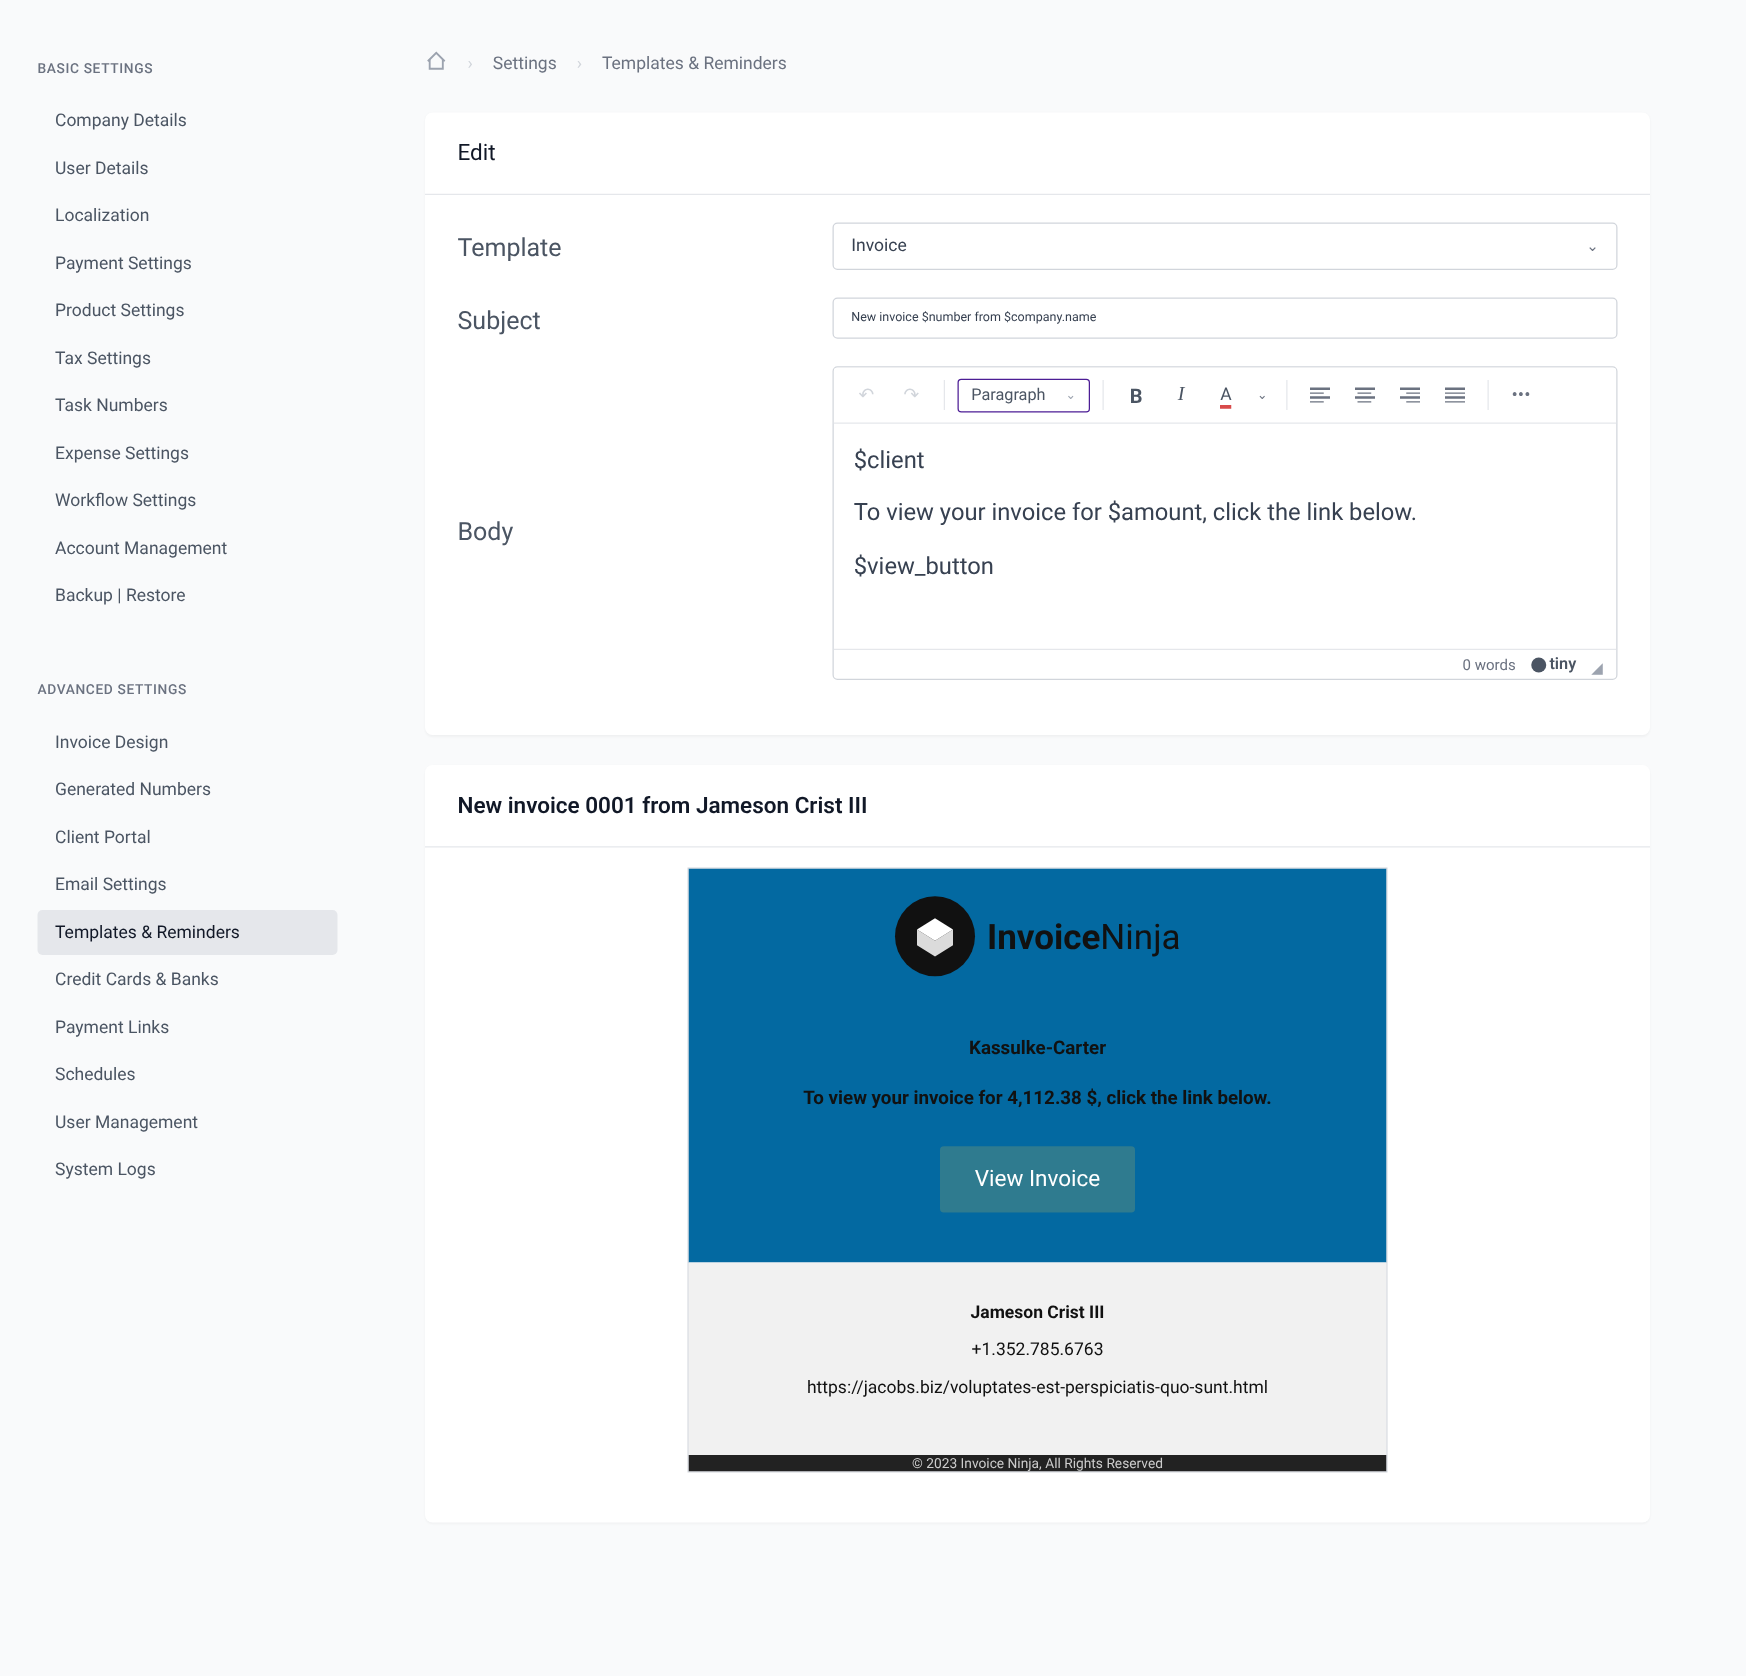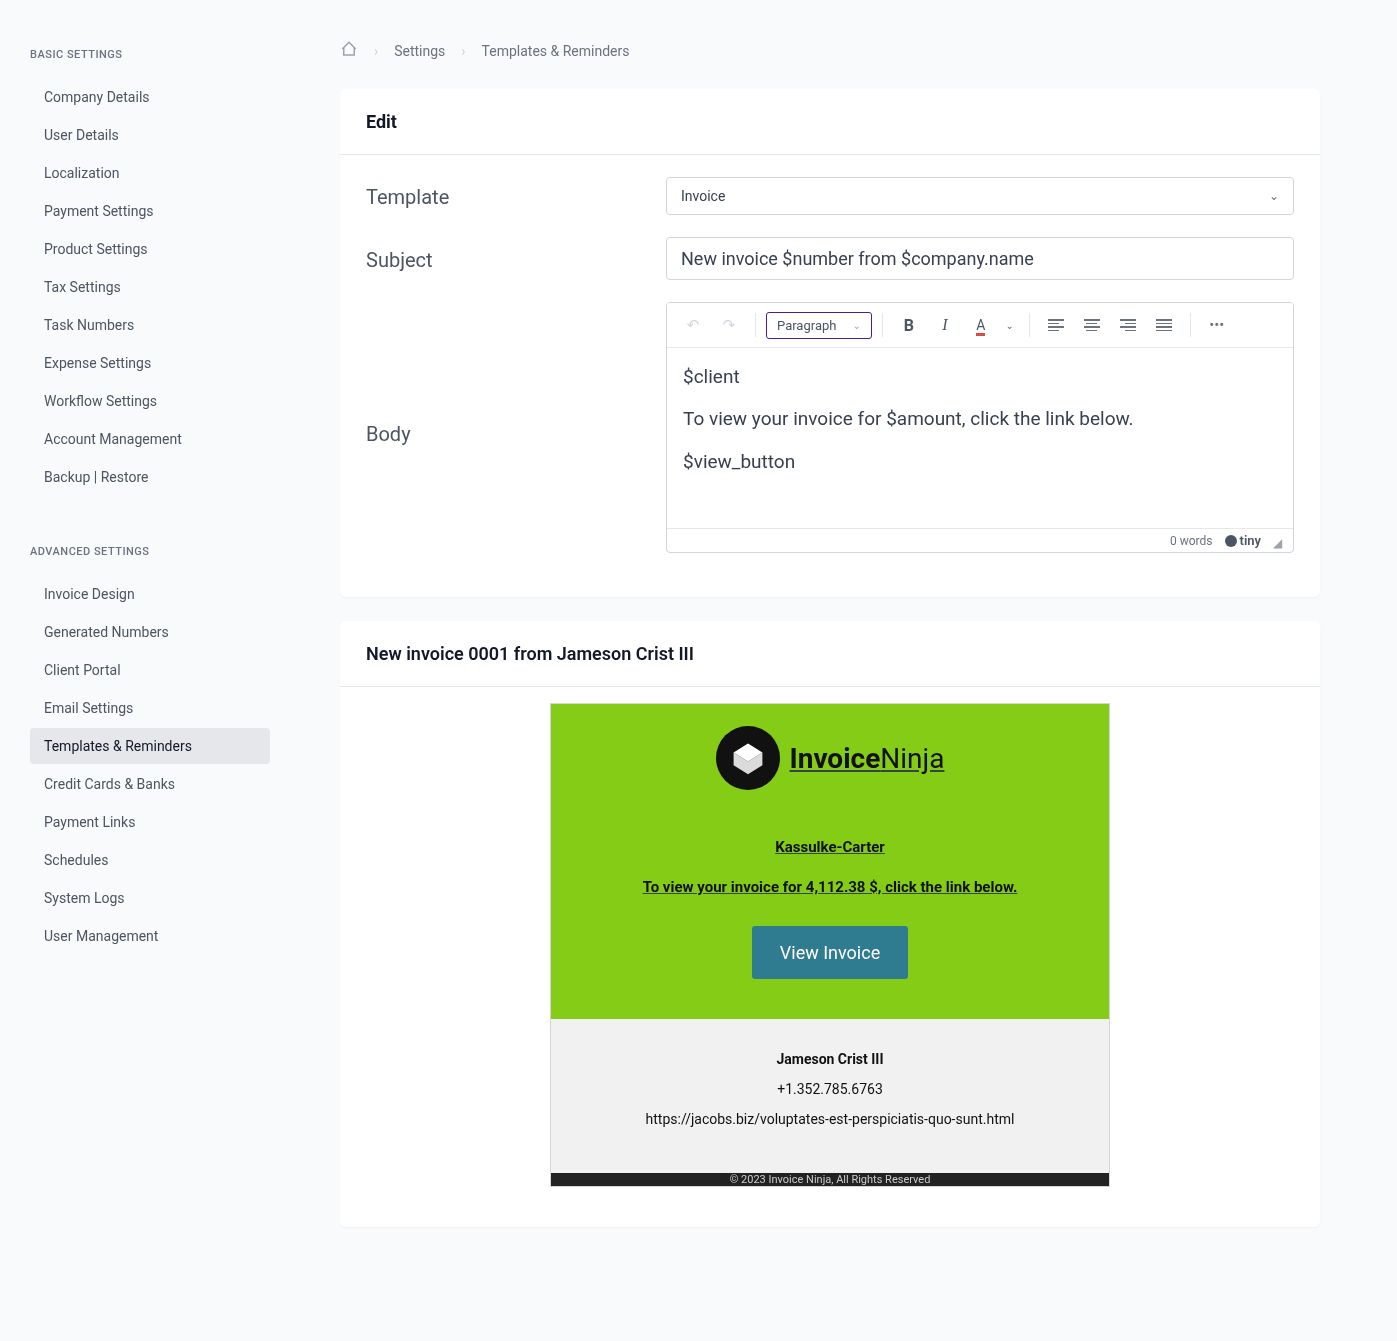--- a/index.html
+++ b/index.html
@@ -50,21 +50,21 @@
 .breadcrumb-item { color: #6b7280; font-size: 14px; }
 .card {
   background: #fff;
   border-radius: 6px;
   box-shadow: 0 1px 2px rgba(0,0,0,0.04);
   margin-bottom: 24px;
 }
 .card-header {
   padding: 22px 26px;
   font-size: 18px;
-  font-weight: 700;
+  font-weight: 400;
   color: #111827;
   border-bottom: 1px solid #e5e7eb;
 }
 .card-body { padding: 22px 26px; }
 .form-row {
   display: flex;
   align-items: flex-start;
   margin-bottom: 22px;
 }
 .form-row.align-center { align-items: center; }
@@ -86,21 +86,21 @@
   display: flex;
   align-items: center;
   justify-content: space-between;
 }
 .select-wrap .chev-down { color: #6b7280; font-size: 12px; }
 .text-input {
   width: 100%;
   border: 1px solid #d1d5db;
   border-radius: 4px;
   padding: 10px 14px;
-  font-size: 18px;
+  font-size: 10px;
   color: #374151;
   font-family: inherit;
 }
 .editor {
   border: 1px solid #d1d5db;
   border-radius: 4px;
   overflow: hidden;
 }
 .editor-toolbar {
   display: flex;
@@ -174,24 +174,23 @@
   font-weight: 600;
   color: #111827;
   border-bottom: 1px solid #e5e7eb;
 }
 .preview-body { padding: 16px 26px 40px; display: flex; justify-content: center; }
 .email-frame {
   width: 560px;
   border: 1px solid #d1d5db;
 }
 .email-top {
-  background: #84cc16;
+  background: #0369a1;
   padding: 22px 20px 40px;
   text-align: center;
-  text-decoration: underline;
 }
 .logo-wrap {
   display: flex;
   align-items: center;
   justify-content: center;
   gap: 10px;
   margin-bottom: 48px;
 }
 .logo-circle {
   width: 64px; height: 64px; border-radius: 50%;
@@ -248,22 +247,22 @@
     <div class="sidebar-section-title">ADVANCED SETTINGS</div>
     <div id="advanced-items">
         <div class="sidebar-item">Invoice Design</div>
         <div class="sidebar-item">Generated Numbers</div>
         <div class="sidebar-item">Client Portal</div>
         <div class="sidebar-item">Email Settings</div>
         <div class="sidebar-item active">Templates &amp; Reminders</div>
         <div class="sidebar-item">Credit Cards &amp; Banks</div>
         <div class="sidebar-item">Payment Links</div>
         <div class="sidebar-item">Schedules</div>
+        <div class="sidebar-item">User Management</div>
         <div class="sidebar-item">System Logs</div>
-        <div class="sidebar-item">User Management</div>
       </div>
   </aside>
 
   <main class="main">
     <nav class="breadcrumb">
       <span class="home-icon">
         <svg viewBox="0 0 24 24">
             <path d="M3 12l9-9 9 9"></path>
             <path d="M5 10v10h14V10"></path>
           </svg>

